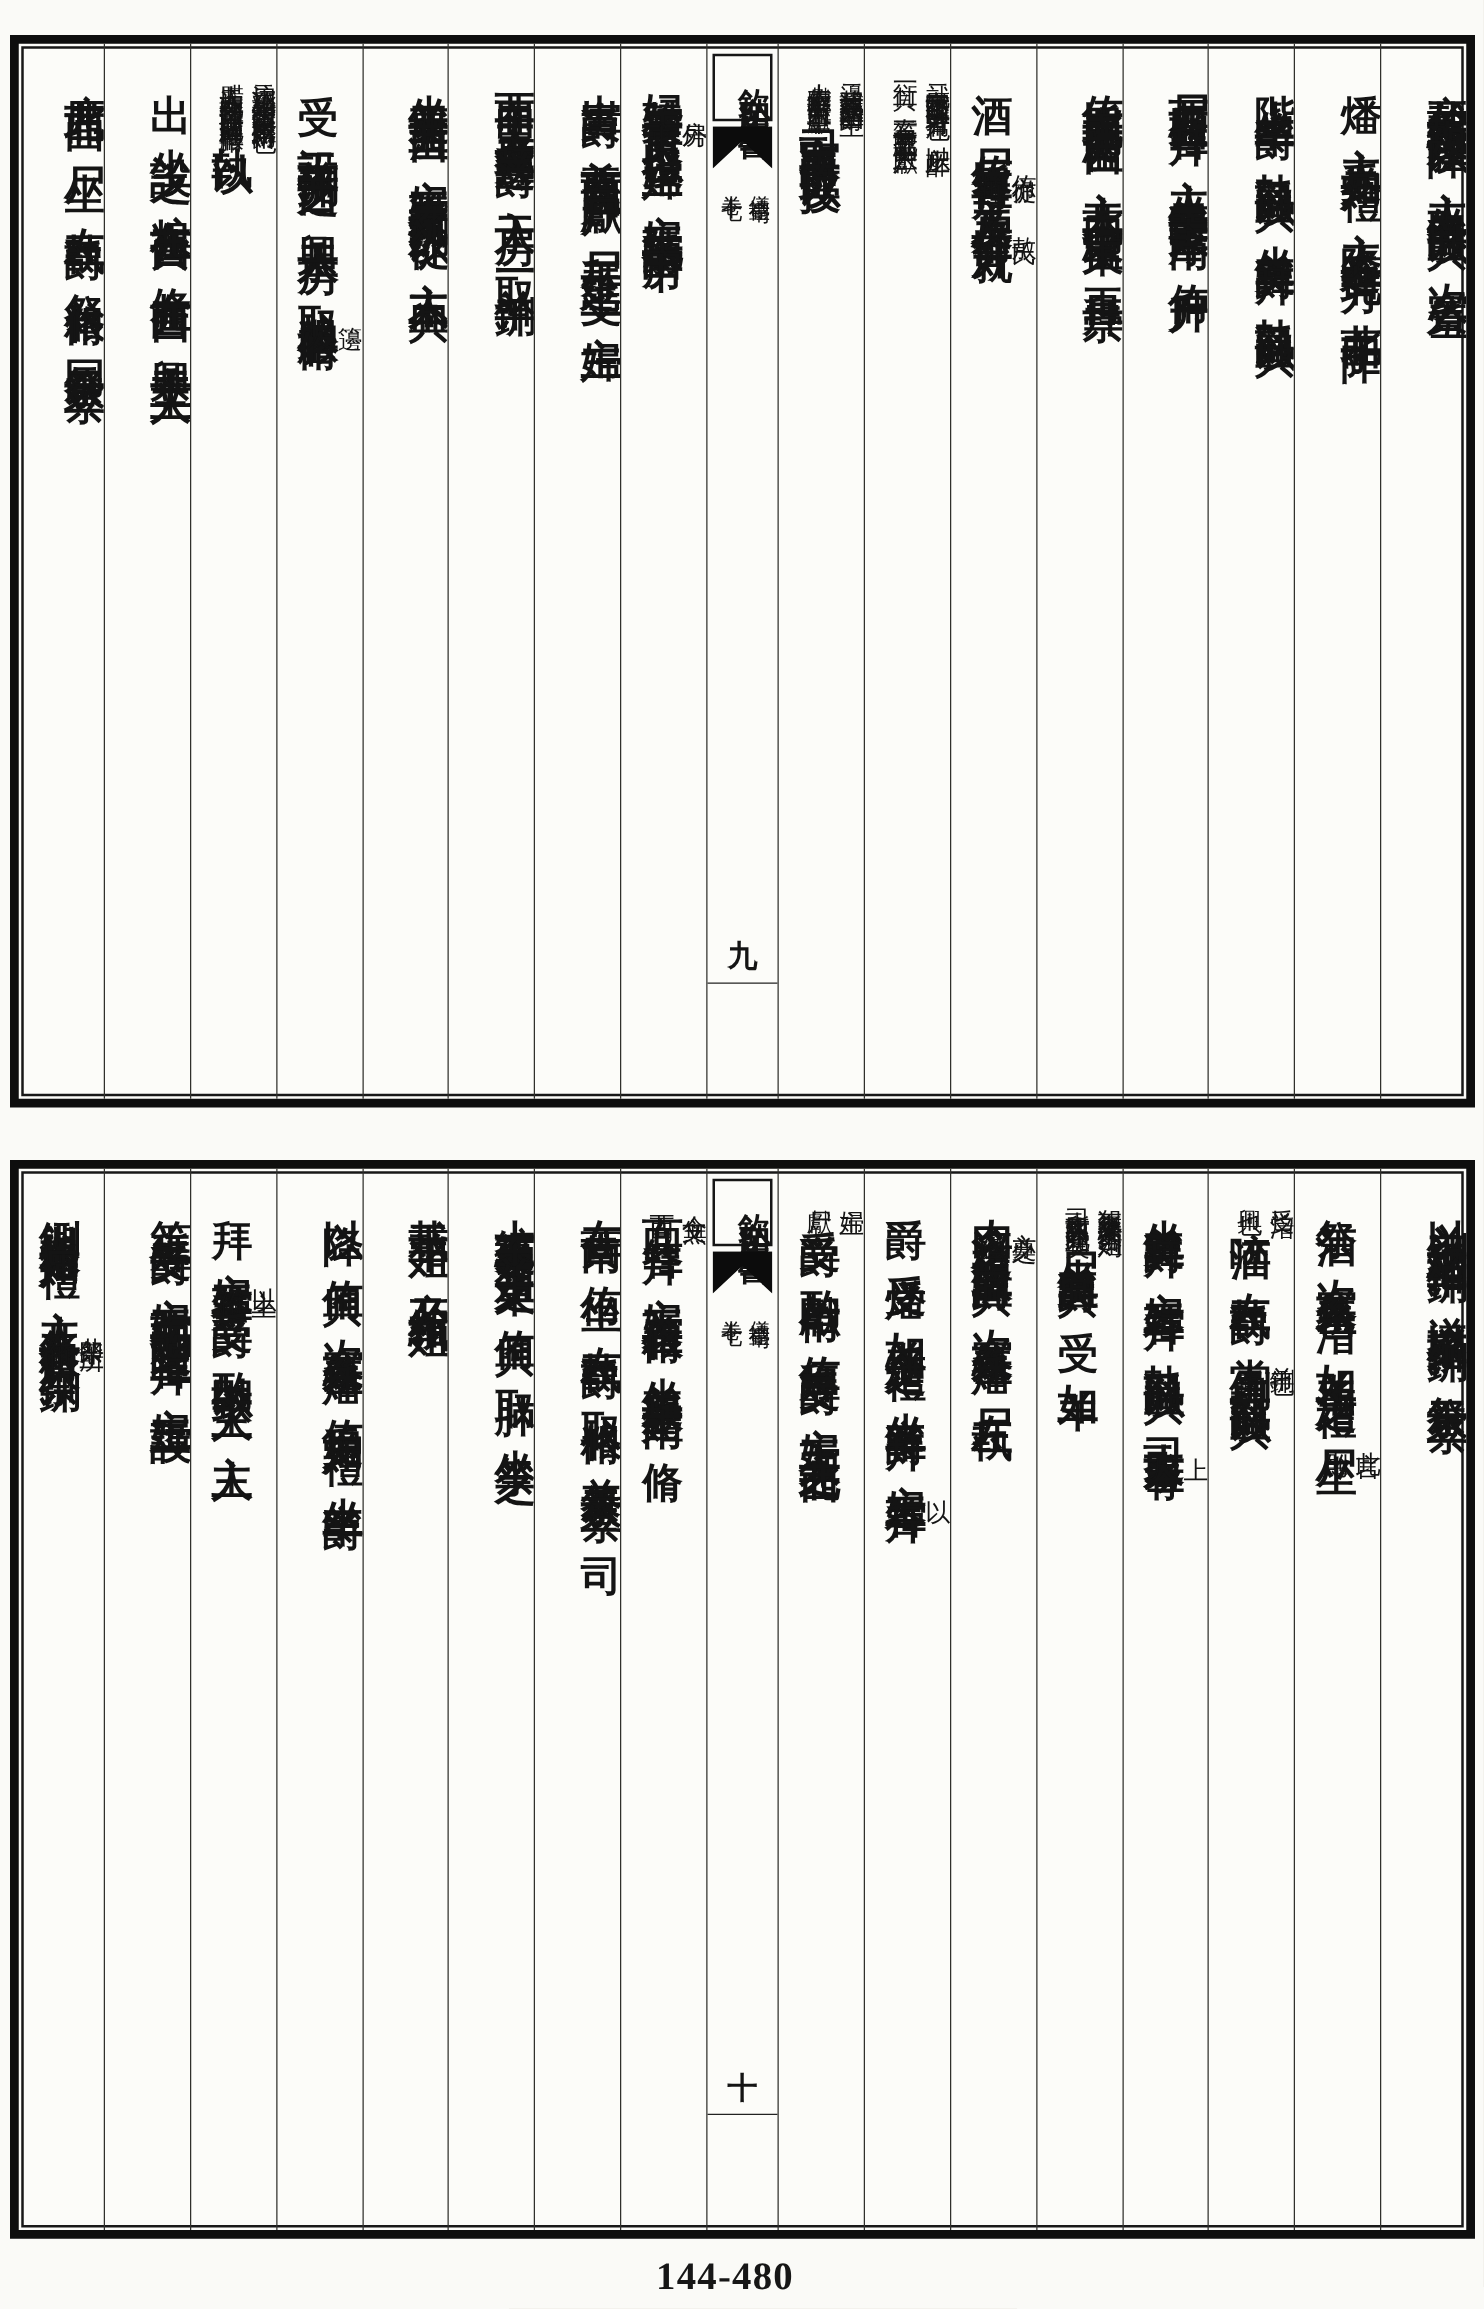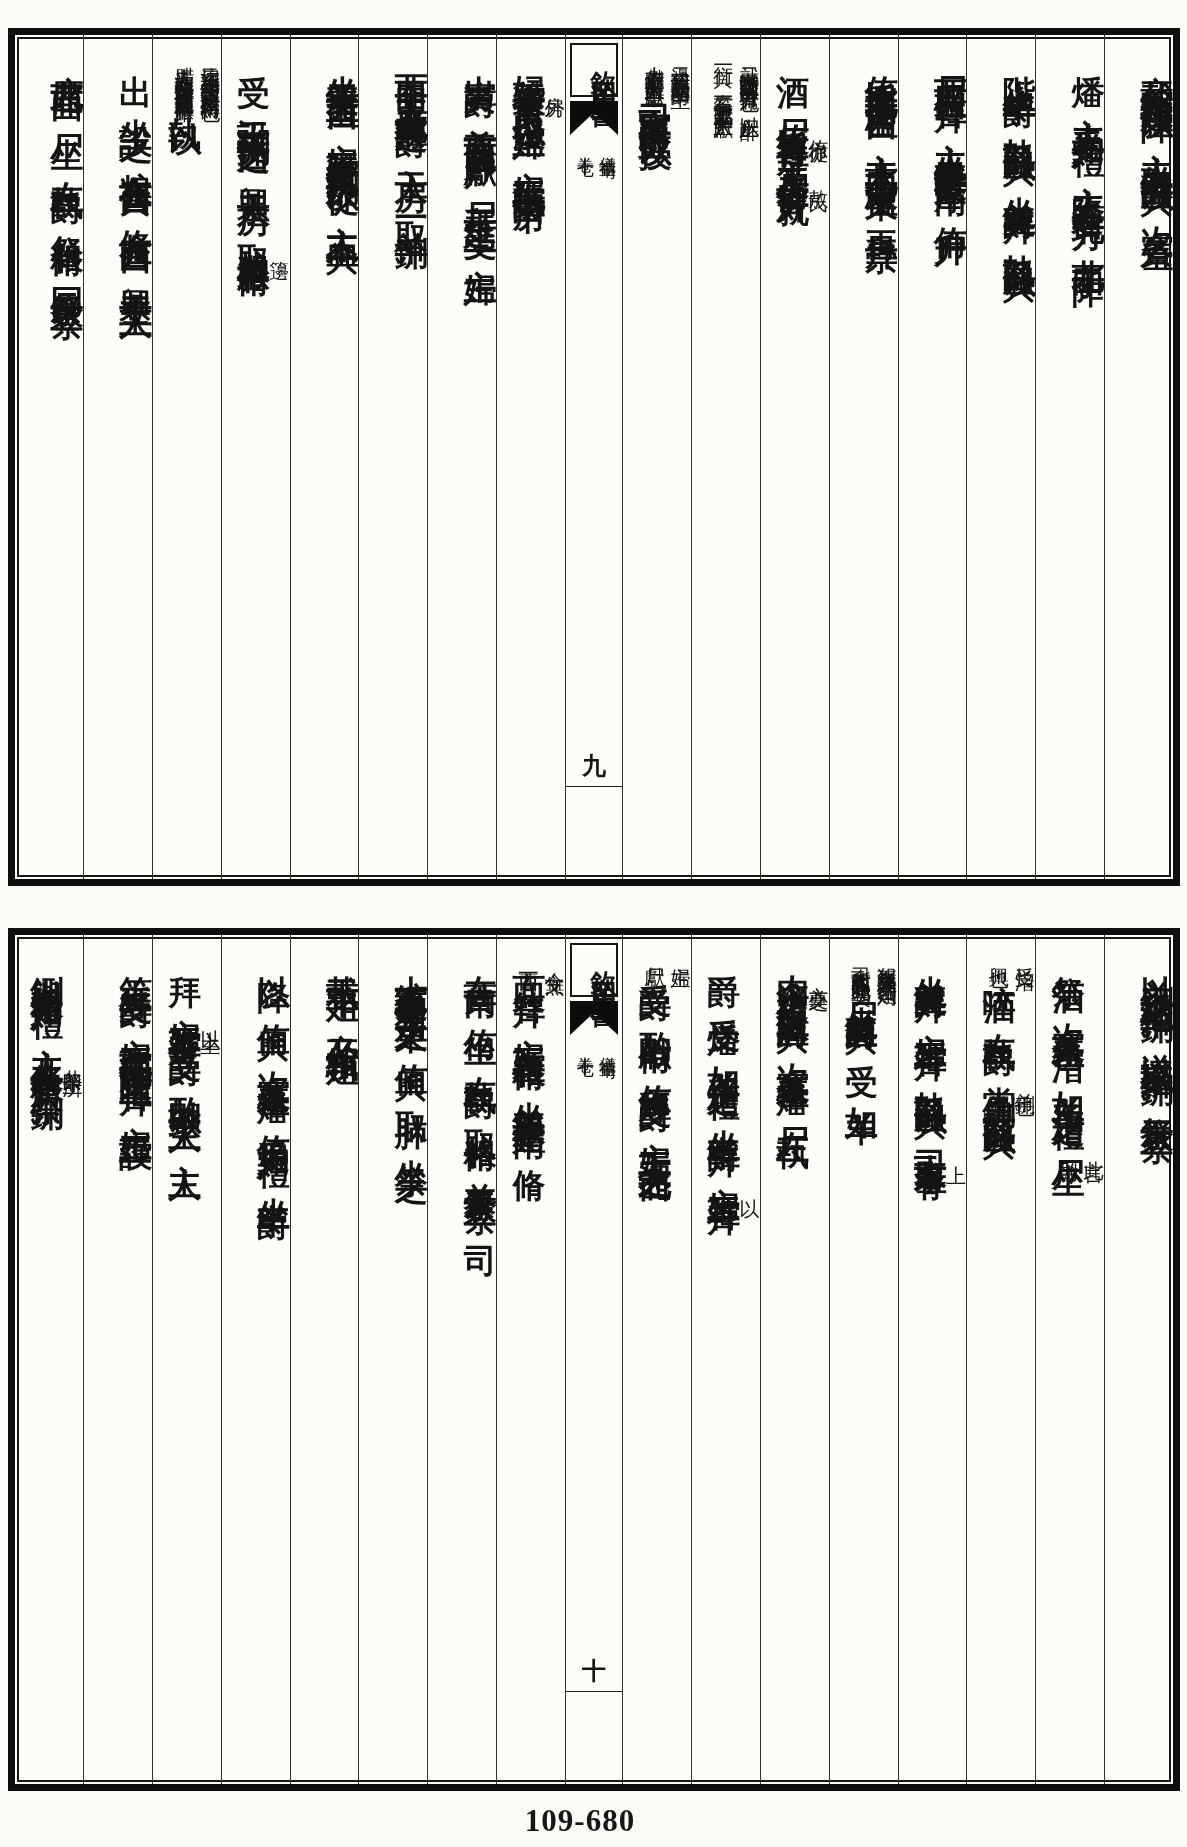--- a/index.html
+++ b/index.html
@@ -173,14 +173,14 @@
         <div class="col"><span>在蕡南　侑坐　左執爵　取粮脩　兼祭于豆祭　司</span></div>
         <div class="col"><span>士縮奠豕脊于羊爼之東　侑興　取肺　坐祭之</span></div>
         <div class="col"><span>載于羊爼　卒乃縮執爼</span></div>
         <div class="col"><span>以降　侑興　次賓羞豕燔　侑受如尸禮　坐卒爵</span></div>
         <div class="col"><span>拜　主婦答拜</span><span class="note"><span class="nsub">以上主</span><span class="nsub">婦獻侑</span></span><span>受爵　酌以致于主人　主人</span></div>
         <div class="col"><span>筵上拜受爵　主婦北面于阼階上答拜　主婦設二</span></div>
         <div class="col"><span>鉶與粮脩如尸禮　主人共祭粮脩</span><span class="note"><span class="nsub">共祭即上所</span><span class="nsub">謂兼祭也</span></span><span>祭鉶</span></div>
       </div>
   </div>
 
-  <div class="footer">109-680</div>
+  <div class="footer">144-480</div>
 </div>
 
 </body></html>

